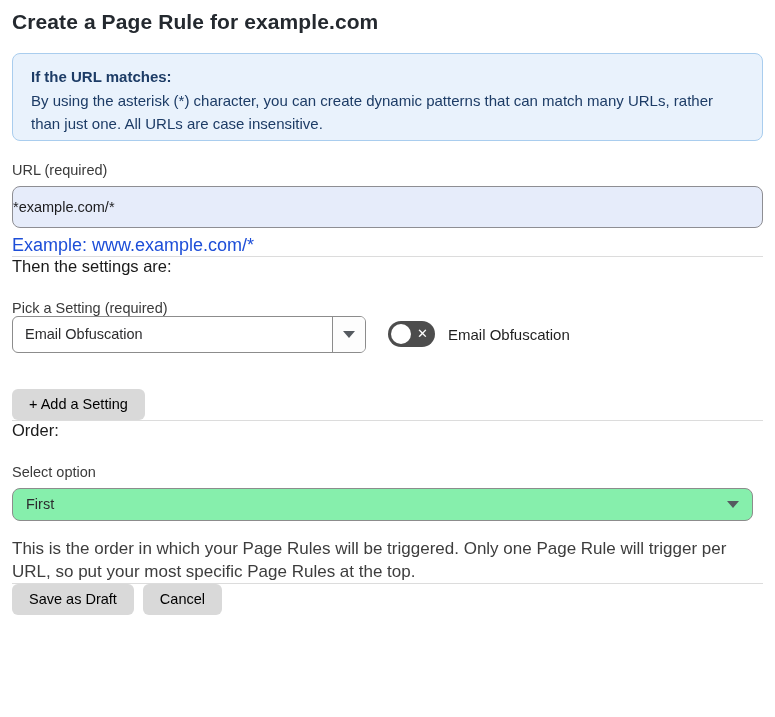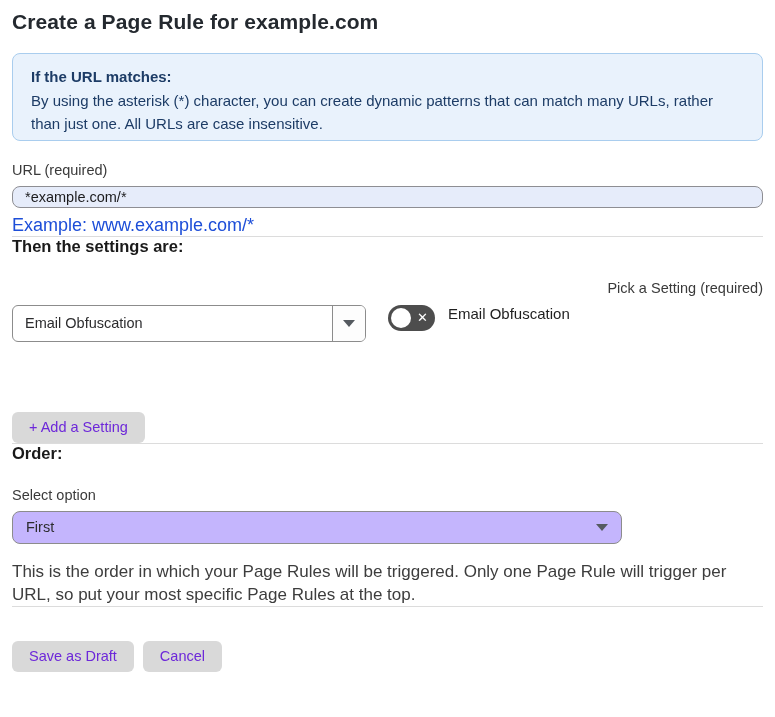--- a/index.html
+++ b/index.html
@@ -39,25 +39,25 @@
   .info-box .link-suffix { color: #1a5fc8; text-decoration: none; }
 
   .field-label {
     font-size: 14.5px;
     color: #3a3a3a;
     margin-bottom: 8px;
   }
   .url-input {
     display: block;
     width: 751px;
-    height: 22px;
+    height: 42px;
     background: #e6ecfa;
     border: 1px solid #8e8e93;
     border-radius: 8px;
-    padding: 0 12px;
+    padding: 0 0;
     font-family: "Liberation Sans", sans-serif;
     font-size: 14.5px;
     color: #1c1c1e;
     outline: none;
   }
   .hint-text {
     font-size: 18px;
     color: #1d4ed8;
     margin-top: 7px;
   }
@@ -65,27 +65,28 @@
     border: none;
     border-top: 1px solid #dcdcdc;
     margin: 0;
   }
   .divider-1 { margin-top: 17px; margin-bottom: 20px; }
   .divider-2 { margin-top: 17px; margin-bottom: 20px; }
   .divider-3 { margin-top: 15px; margin-bottom: 16px; }
 
   .section-heading {
     font-size: 16.5px;
-    font-weight: 700;
+    font-weight: 400;
     color: #1a1a1a;
     margin-bottom: 24px;
   }
   
   .setting-row {
     display: flex;
+    align-items: center;
     margin-bottom: 36px;
   }
   .setting-select {
     width: 354px;
     height: 37px;
     background: #ffffff;
     border: 1px solid #8c8c8c;
     border-radius: 6px;
     display: flex;
     align-items: stretch;
@@ -151,29 +152,29 @@
     align-items: center;
     justify-content: center;
     height: 31px;
     border: none;
     border-radius: 6px;
     font-family: "Liberation Sans", sans-serif;
     font-size: 14.5px;
     cursor: pointer;
     padding: 0 17px;
   }
-  .btn-gray { background: #d9d9d9; color: #6d28d9; margin-top: 34px; }
+  .btn-gray { background: #d9d9d9; color: #000000; }
   .btn-primary { background: #1570f0; color: #ffffff; }
   .add-setting-btn { margin-bottom: 0; }
 
   
   .order-select {
-    width: 610px;
+    width: 741px;
     height: 33px;
-    background: #c4b5fd;
+    background: #86efac;
     border: 1px solid #8c8c8c;
     border-radius: 8px;
     display: flex;
     align-items: center;
     padding: 0 13px;
     font-size: 14.5px;
     color: #2c2c2e;
     cursor: pointer;
   }
   .order-select .select-text { flex: 1; }
@@ -183,21 +184,21 @@
     line-height: 23px;
     margin-top: 16px;
     max-width: 751px;
   }
   .footer-actions {
     display: flex;
     align-items: center;
   }
   .footer-actions .btn + .btn { margin-left: 9px; }
   .label-block { margin-bottom: 8px; }
-  .picker-label { margin-bottom: 9px; text-align: right; }
+  .picker-label { margin-bottom: 0; }
 </style>
 </head>
 <body>
 
 
 
 <h1 class="page-title">Create a Page Rule for example.com</h1>
 
 <div class="info-box">
   <div class="info-heading">If the URL matches:</div>

